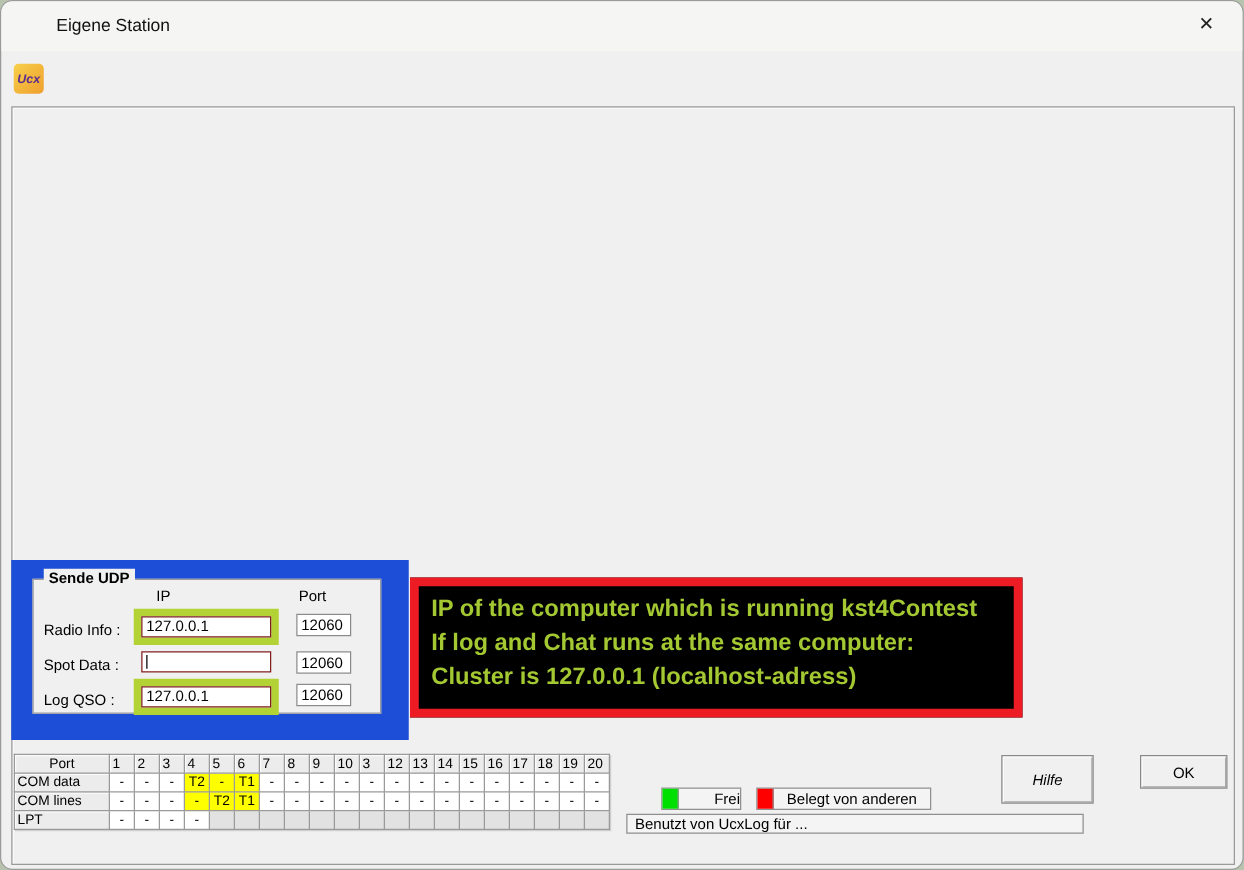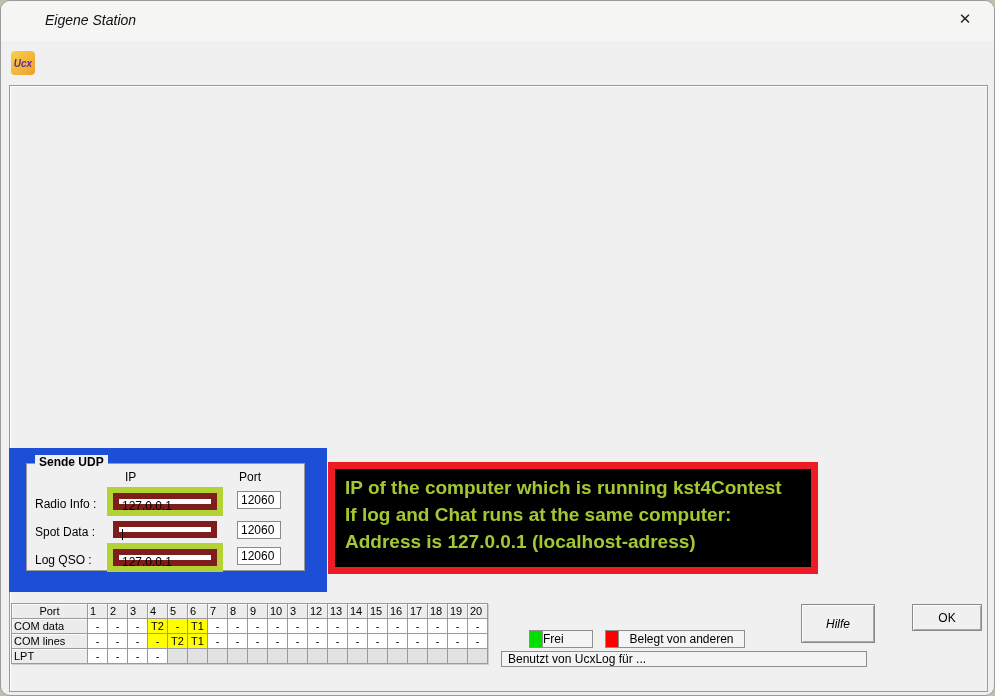--- a/index.html
+++ b/index.html
@@ -3,21 +3,21 @@
 <meta charset="utf-8">
 <style>
   * { box-sizing: border-box; margin: 0; padding: 0; }
   html,body { width:995px; height:696px; background:#b8c3ad; font-family:"Liberation Sans", sans-serif; }
   .win { position:absolute; left:0; top:0; width:995px; height:696px; background:#f0f0f0;
          border:1px solid #9a9a9a; border-radius:10px; overflow:hidden; }
   .titlebar { position:absolute; left:0; top:0; width:100%; height:40px; background:#f5f5f4; }
   .app-icon { position:absolute; left:10px; top:8px; width:24px; height:24px; border-radius:4px;
               background:linear-gradient(135deg,#f7d04a,#ef9f2e); color:#5b2d8e; font-weight:bold;
               font-style:italic; font-size:10px; display:flex; align-items:center; justify-content:center;margin-top:42px; }
-  .title-text { position:absolute; left:44px; top:11px; font-size:14px; color:#111;font-style:italic; }
+  .title-text { position:absolute; left:44px; top:11px; font-size:14px; color:#111; }
   .close-btn { position:absolute; right:6px; top:2px; width:46px; height:32px; display:flex;
                align-items:center; justify-content:center; font-size:15px; color:#222; }
   .tabs { position:absolute; left:14px; top:55px; height:29px; display:flex; align-items:flex-end; }
   .tab { height:25px; padding:0 9px; font-size:12px; display:flex; align-items:center;
          border:1px solid #8f8f8f; border-bottom:none; background:#f0f0f0; margin-right:2px; }
   .tab.active { height:29px; font-size:12.5px; position:relative; z-index:3; background:#f2f2f2;
                 box-shadow:inset 1px 1px 0 #fff; }
   .page { position:absolute; left:8px; top:84px; width:979px; height:607px; background:#f0f0f0;
           border:1px solid #9a9a9a; box-shadow:inset 1px 1px 0 #fdfdfd; z-index:1; }
   
@@ -68,21 +68,21 @@
   .listbox { position:absolute; background:#fff; border:1px solid #7c7c7c; }
   .dxi { position:absolute; display:flex; gap:4px; align-items:center; font-size:11px; white-space:nowrap; }
   .dxi .bx { width:12px; height:12px; background:#fff; border:1px solid #6e6e6e; flex:none; position:relative; }
   .dxi.checked .bx::after { content:"✓"; position:absolute; left:1px; top:-3px; font-size:12px; font-weight:bold; }
   .dxi.focus { outline:1px dotted #888; width:168px; }
   
   #udp-red { position:absolute; left:8px; top:447px; width:318px; height:144px; background:#1d4ed8; z-index:4; }
   #udp-grp { position:absolute; left:17px; top:15px; width:279px; height:108px; background:#f0f0f0;
              border:1px solid #9a9a9a; }
   .hl { position:absolute; background:#b2d235; padding:6px; }
-  .ipfld { position:relative; width:104px; height:17px; background:#fff; border:6px solid #7f1d1d;
+  .ipfld { position:relative; width:104px; height:17px; background:#fff; border:1px solid #7f1d1d;
            font-size:12px; padding:0 3px; line-height:15px; }
   .caret { position:absolute; left:3px; top:2px; width:1px; height:11px; background:#000; }
   #annotation { position:absolute; left:327px; top:461px; width:490px; height:112px; background:#000;
                 border:7px solid #ed1c24; z-index:5; padding:5px 10px; }
   #annotation div { color:#a3c832; font-weight:bold; font-size:19px; line-height:27px; white-space:nowrap; }
   
   #port-table { position:absolute; left:10px; top:602px; z-index:2; }
   #port-table table { border-collapse:collapse; font-size:11px; border:1px solid #8f8f8f;
                       box-shadow:1px 1px 0 #cfcfcf; }
   #port-table td { border:1px solid #9a9a9a; height:15px; padding:0 2px; text-align:center; background:#fff; }
@@ -486,21 +486,21 @@
       <div class="hl" style="left:80px;top:79px;">
         <div class="ipfld">127.0.0.1</div>
       </div>
       <div class="fld" style="left:210px;top:83px;width:44px;height:18px;font-size:12px;">12060</div>
     </div>
   </div>
 
   <div id="annotation">
     <div>IP of the computer which is running kst4Contest</div>
     <div>If log and Chat runs at the same computer:</div>
-    <div>Address is 127.0.0.1 (localhost-adress)</div>
+    <div>Cluster is 127.0.0.1 (localhost-adress)</div>
   </div>
 
   <div id="port-table">
       <table>
         <tbody>
           <tr>
             <td class="hcell lab hd">Port</td>
             <td class="hcell num">1</td>
             <td class="hcell num">2</td>
             <td class="hcell num">3</td>
@@ -590,21 +590,21 @@
             <td class="dcell gy"></td>
             <td class="dcell gy"></td>
             <td class="dcell gy"></td>
           </tr>
         </tbody>
       </table>
     </div>
 
   <div class="lgbox" style="left:528px;top:629px;width:64px;height:18px;">
     <span class="sw" style="background:#00e000;"></span>
-    <span style="flex:1;text-align:left;">Frei</span>
+    <span style="flex:1;text-align:right;">Frei</span>
   </div>
   <div class="lgbox" style="left:604px;top:629px;width:140px;height:18px;">
     <span class="sw" style="background:#ff0000;"></span>
     <span style="flex:1;text-align:center;">Belegt von anderen</span>
   </div>
   <div class="lgbox" style="left:500px;top:650px;width:366px;height:16px;padding-left:6px;">
     <span>Benutzt von UcxLog für ...</span>
   </div>
 
   <div class="btn" style="left:800px;top:603px;width:74px;height:39px;z-index:2;font-style:italic;">Hilfe</div>

